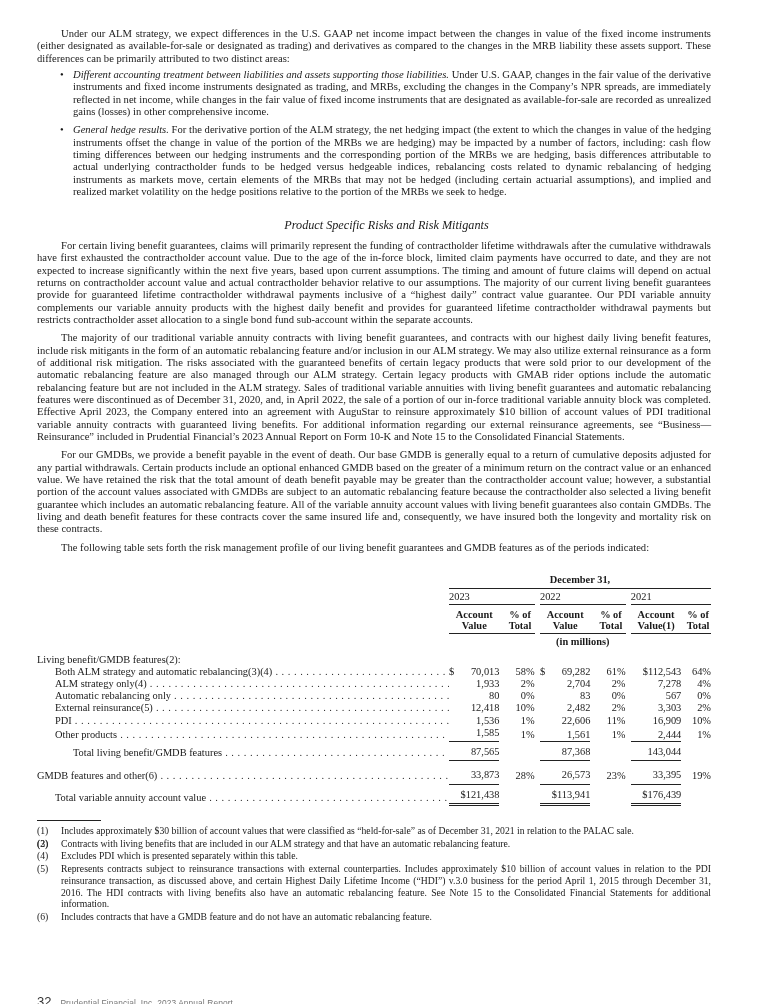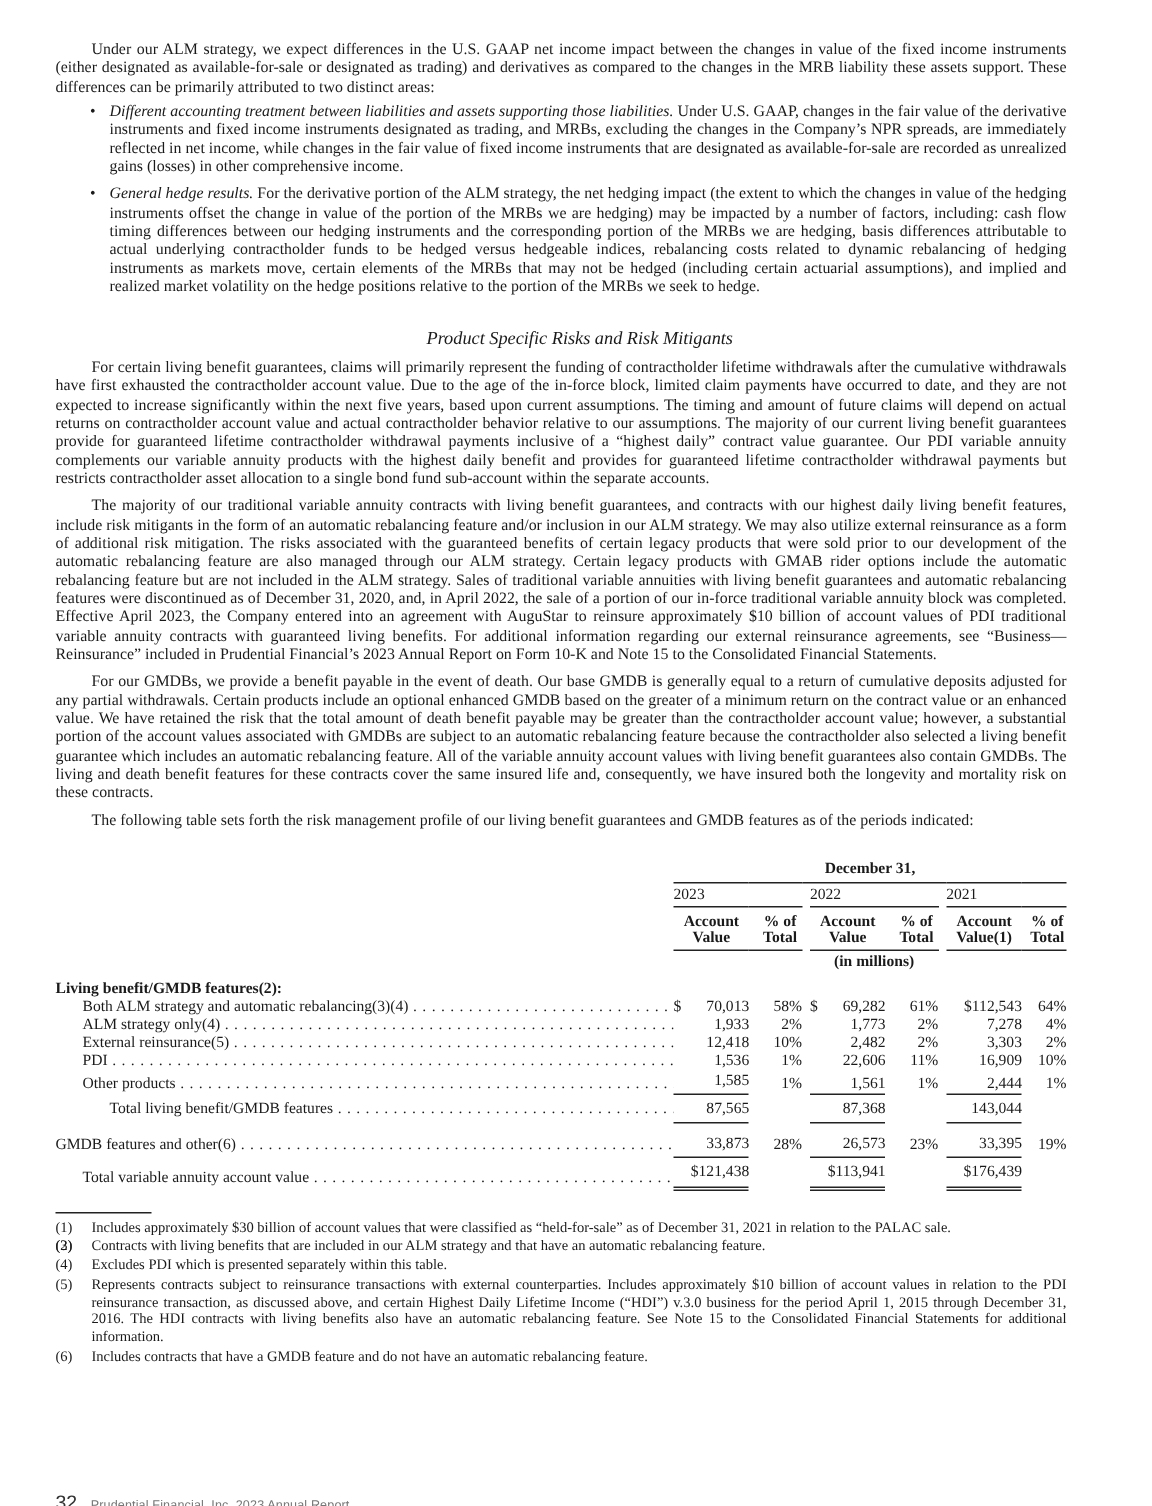--- a/index.html
+++ b/index.html
@@ -24,21 +24,21 @@
     text-align: center;
   }
   
   .tbl-wrap { position: relative; margin-top: 20px; }
   table.risk { border-collapse: collapse; width: 674px; font-size: 10.4px; line-height: 12.2px; }
   table.risk td, table.risk th { padding: 0; vertical-align: bottom; }
   .hdr-dec { text-align: center; font-weight: bold; border-bottom: 1.5px solid #222; padding-bottom: 2px !important; }
   .hdr-year { font-weight: normal; border-bottom: 1.5px solid #222; padding: 2px 0 1px 0 !important; }
   .hdr-col { text-align: center; font-weight: bold; border-bottom: 1.5px solid #222; line-height: 11px; padding-top: 4px !important; padding-bottom: 2px !important; }
   .hdr-units { text-align: center; font-weight: bold; padding-top: 2px !important; }
-  .sec-label { font-weight: bold; padding-top: 5px !important; }
+  .sec-label { font-weight: normal; padding-top: 5px !important; }
   .row-label { padding-left: 18px !important; white-space: nowrap; overflow: hidden; }
   .row-label-sub { padding-left: 36px !important; white-space: nowrap; overflow: hidden; }
   .row-label-top { padding-left: 0 !important; white-space: nowrap; overflow: hidden; }
   .leader::after {
     content: " . . . . . . . . . . . . . . . . . . . . . . . . . . . . . . . . . . . . . . . . . . . . . . . . . . . . . . . . . . . . . . . . . . . . . . . . . . . . . . . . . . . . . . . . . . . . . . . . . . . . . . . . . . . . . . . . .";
     letter-spacing: 0.5px;
   }
   .lbl-cell { max-width: 412px; overflow: hidden; white-space: nowrap; }
   .num { text-align: right; white-space: nowrap; }
   .num-dollar { display: flex; justify-content: space-between; }
@@ -156,25 +156,38 @@
         <td class="num av">$112,543</td>
         <td class="num">64%</td>
       </tr>
       <tr>
         <td class="lbl-cell">
               <div class="row-label leader">ALM strategy only(4)</div>
             </td>
         <td class="num av">1,933</td>
         <td class="num">2%</td>
         <td></td>
-        <td class="num av">1,773</td>
+        <td class="num av">2,704</td>
         <td class="num">2%</td>
         <td></td>
         <td class="num av">7,278</td>
         <td class="num">4%</td>
+      </tr>
+      <tr>
+        <td class="lbl-cell">
+              <div class="row-label leader">Automatic rebalancing only</div>
+            </td>
+        <td class="num av">80</td>
+        <td class="num">0%</td>
+        <td></td>
+        <td class="num av">83</td>
+        <td class="num">0%</td>
+        <td></td>
+        <td class="num av">567</td>
+        <td class="num">0%</td>
       </tr>
       <tr>
         <td class="lbl-cell">
               <div class="row-label leader">External reinsurance(5)</div>
             </td>
         <td class="num av">12,418</td>
         <td class="num">10%</td>
         <td></td>
         <td class="num av">2,482</td>
         <td class="num">2%</td>

